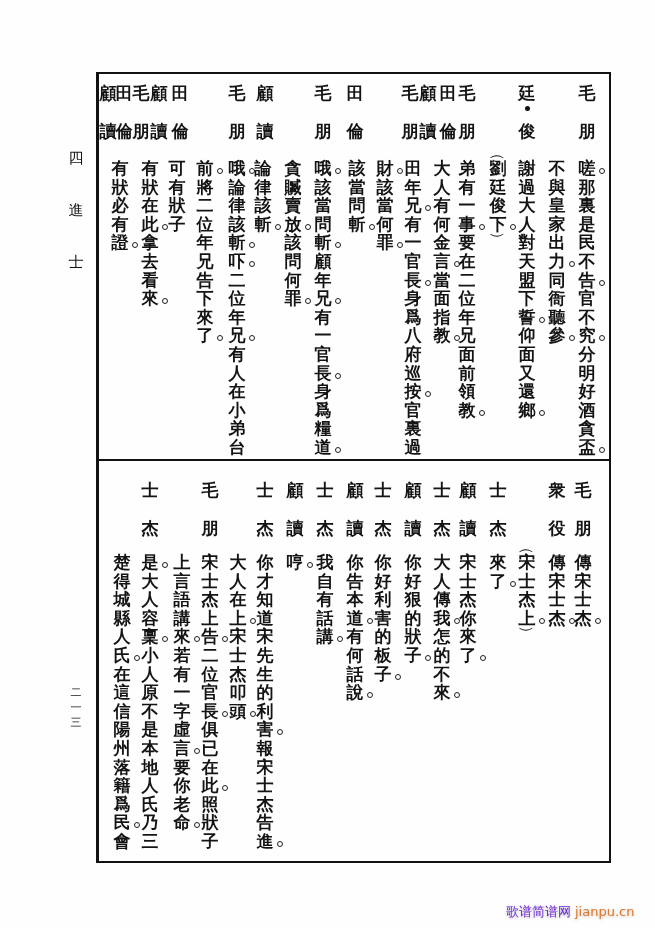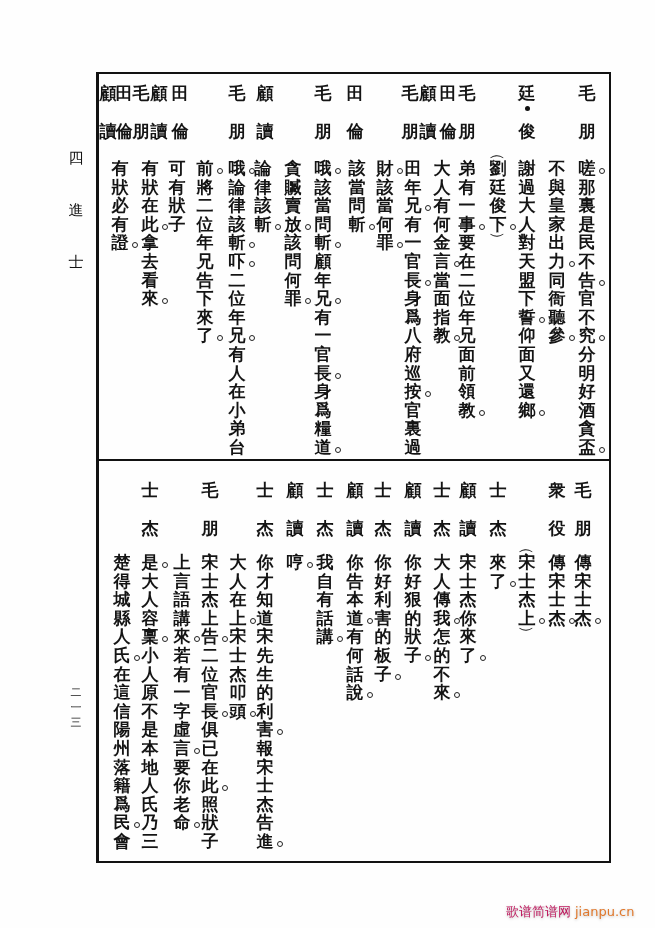--- a/index.html
+++ b/index.html
@@ -13,21 +13,21 @@
   .spk{width:18px;}
   .spk span{height:38px;line-height:20px;font-size:17px;}
   .spk i.dot{position:absolute;left:50%;top:23px;margin-left:-2.5px;width:5px;height:5px;background:#111;border-radius:50%;}
   .stage{top:147px;}
   .side{width:18px;font-weight:normal;}
   .side span{height:52px;line-height:16px;font-size:15px;}
   .pgnum{width:16px;font-weight:normal;}
   .pgnum span{height:15px;line-height:15px;font-size:11px;}
   .watermark{position:absolute;left:506px;top:903px;font-family:"DejaVu Sans",sans-serif;font-size:13px;
              white-space:nowrap;text-shadow:0 1px 3px rgba(0,0,0,.25);}
-  .wm-cn{color:#be185d;}
+  .wm-cn{color:#6d28d9;}
   .wm-url{color:#e0782c;margin-left:4px;}
 </style>
 </head>
 <body>
 
 <div class="page">
 
   <div class="rule" style="left:97px;top:72px;width:514px;height:2px;"></div>
   <div class="rule" style="left:96px;top:72px;width:3px;height:791px;"></div>
   <div class="rule" style="left:609px;top:72px;width:2px;height:791px;"></div>

